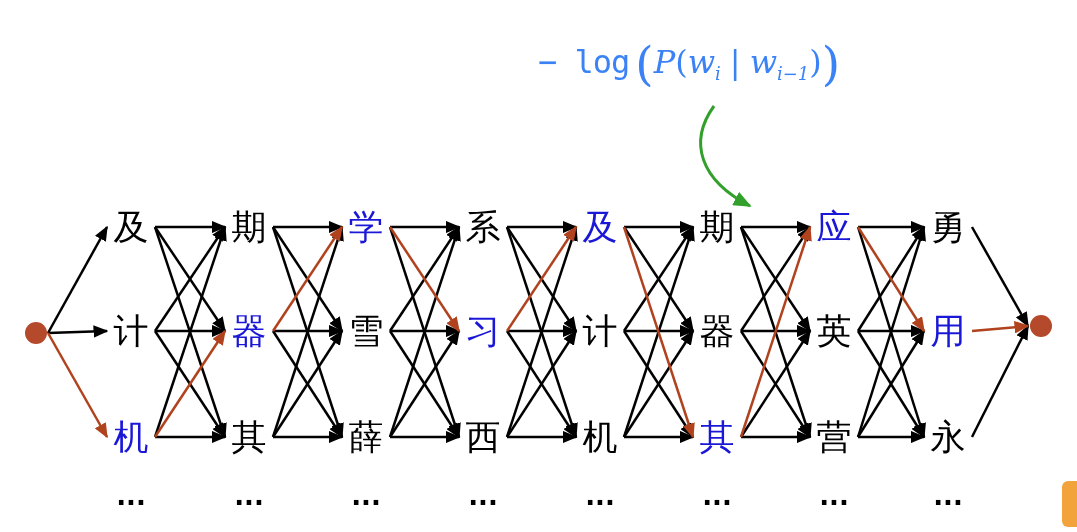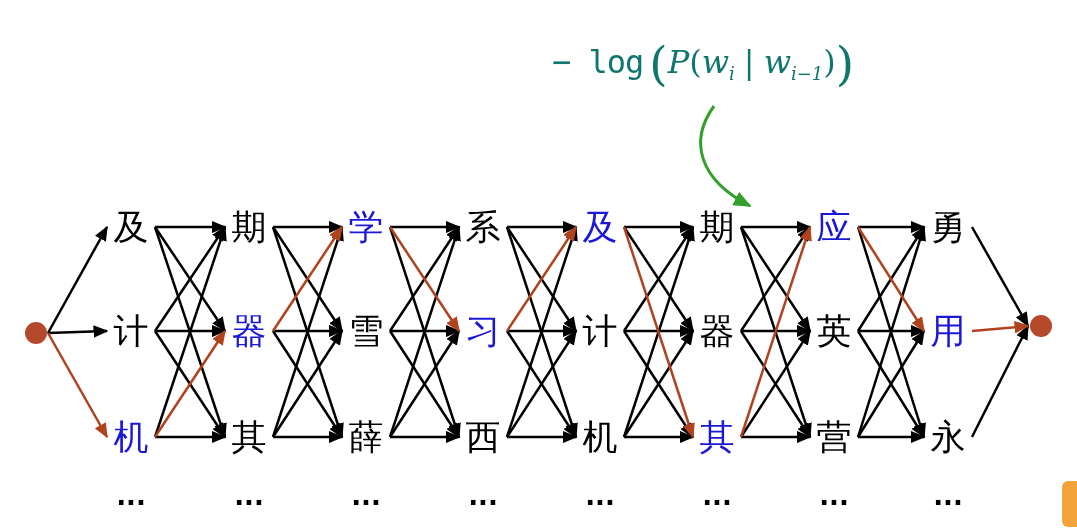--- a/index.html
+++ b/index.html
@@ -6,24 +6,24 @@
   #stage{
     position:relative;
     width:1077px;height:532px;
     background:#ffffff;
     overflow:hidden;
     font-family:"DejaVu Sans",sans-serif;
   }
   #lattice-svg{position:absolute;left:0;top:0;}
   #formula{
     position:absolute;
-    left:552px;top:36px;
+    left:538px;top:36px;
     font-family:"DejaVu Serif",serif;
     font-size:32px;
-    color:#0f766e;
+    color:#3b82f6;
     white-space:nowrap;
   }
   #formula .mono{
     font-family:"DejaVu Sans Mono",monospace;
     margin-right:6px;
     letter-spacing:-1px;
   }
   #formula .big{
     font-size:47px;
     font-weight:300;

